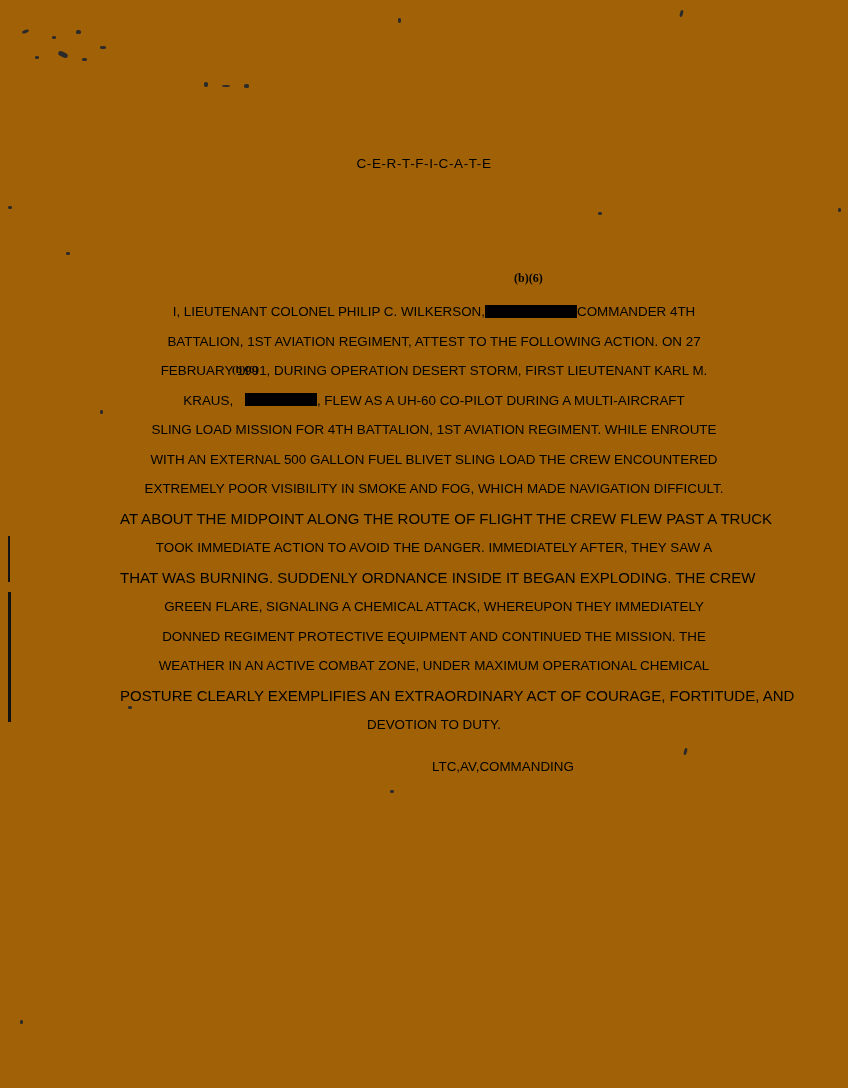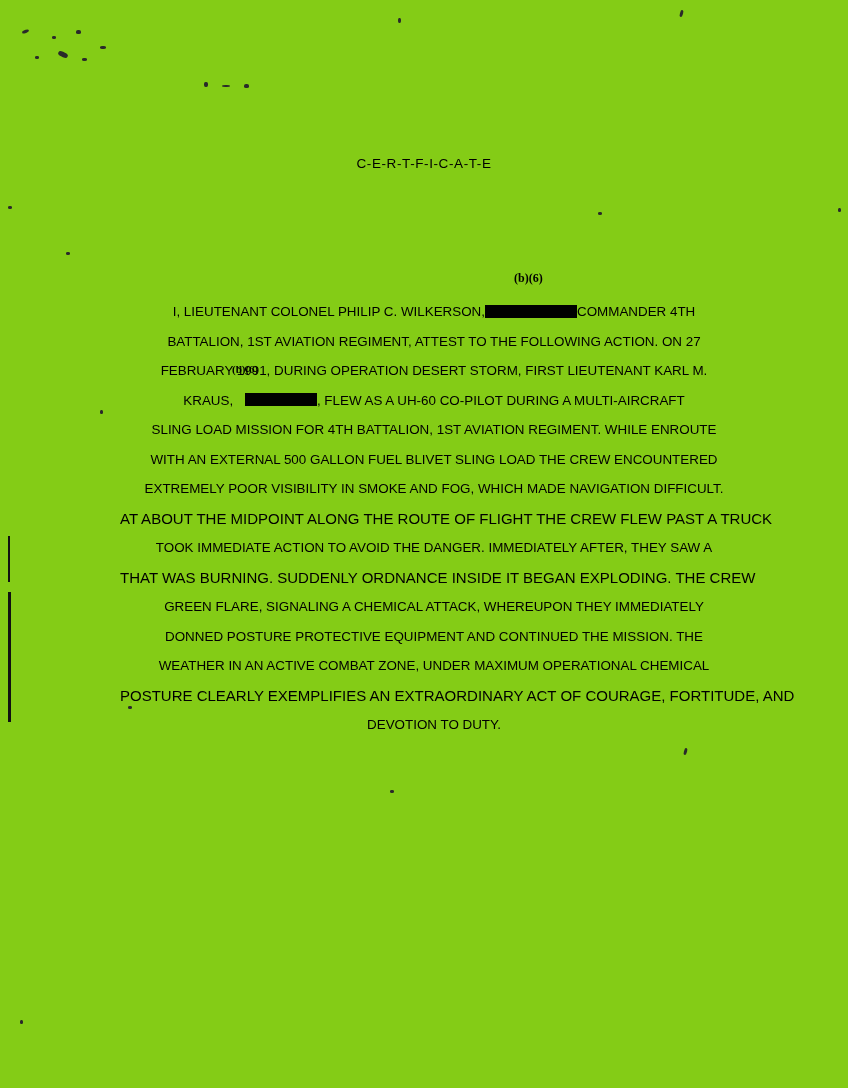--- a/index.html
+++ b/index.html
@@ -12,21 +12,21 @@
     height: 1088px;
     position: relative;
     overflow: hidden;
     font-family: "Liberation Sans", sans-serif;
     color: #000000;
   }
 
   .page {
     position: absolute;
     inset: 0;
-    background: #84cc16;
+    background: #a16207;
   }
 
   
   .speck {
     position: absolute;
     background: #2a2a2a;
     border-radius: 40%;
   }
   .edge-mark {
     position: absolute;
@@ -171,36 +171,37 @@
 
     <div class="line narrow">
       <span>THAT WAS BURNING.  SUDDENLY ORDNANCE INSIDE IT BEGAN EXPLODING.  THE CREW</span>
     </div>
 
     <div class="line">
       <span>GREEN FLARE, SIGNALING A CHEMICAL ATTACK, WHEREUPON THEY IMMEDIATELY</span>
     </div>
 
     <div class="line">
-      <span>DONNED POSTURE PROTECTIVE EQUIPMENT AND CONTINUED THE MISSION.  THE</span>
+      <span>DONNED REGIMENT PROTECTIVE EQUIPMENT AND CONTINUED THE MISSION.  THE</span>
     </div>
 
 
     <div class="line">
       <span>WEATHER IN AN ACTIVE COMBAT ZONE, UNDER MAXIMUM OPERATIONAL CHEMICAL</span>
     </div>
 
     <div class="line narrow">
       <span>POSTURE CLEARLY EXEMPLIFIES AN EXTRAORDINARY ACT OF COURAGE, FORTITUDE, AND</span>
     </div>
 
     <div class="line">
       <span>DEVOTION TO DUTY.</span>
     </div>
 
   </div>
 
   <div class="redact-note inline">(b)(6)</div>
 
   <div class="signature">
+    <div>LTC,AV,COMMANDING</div>
   </div>
 
 </div>
 
 </body></html>

